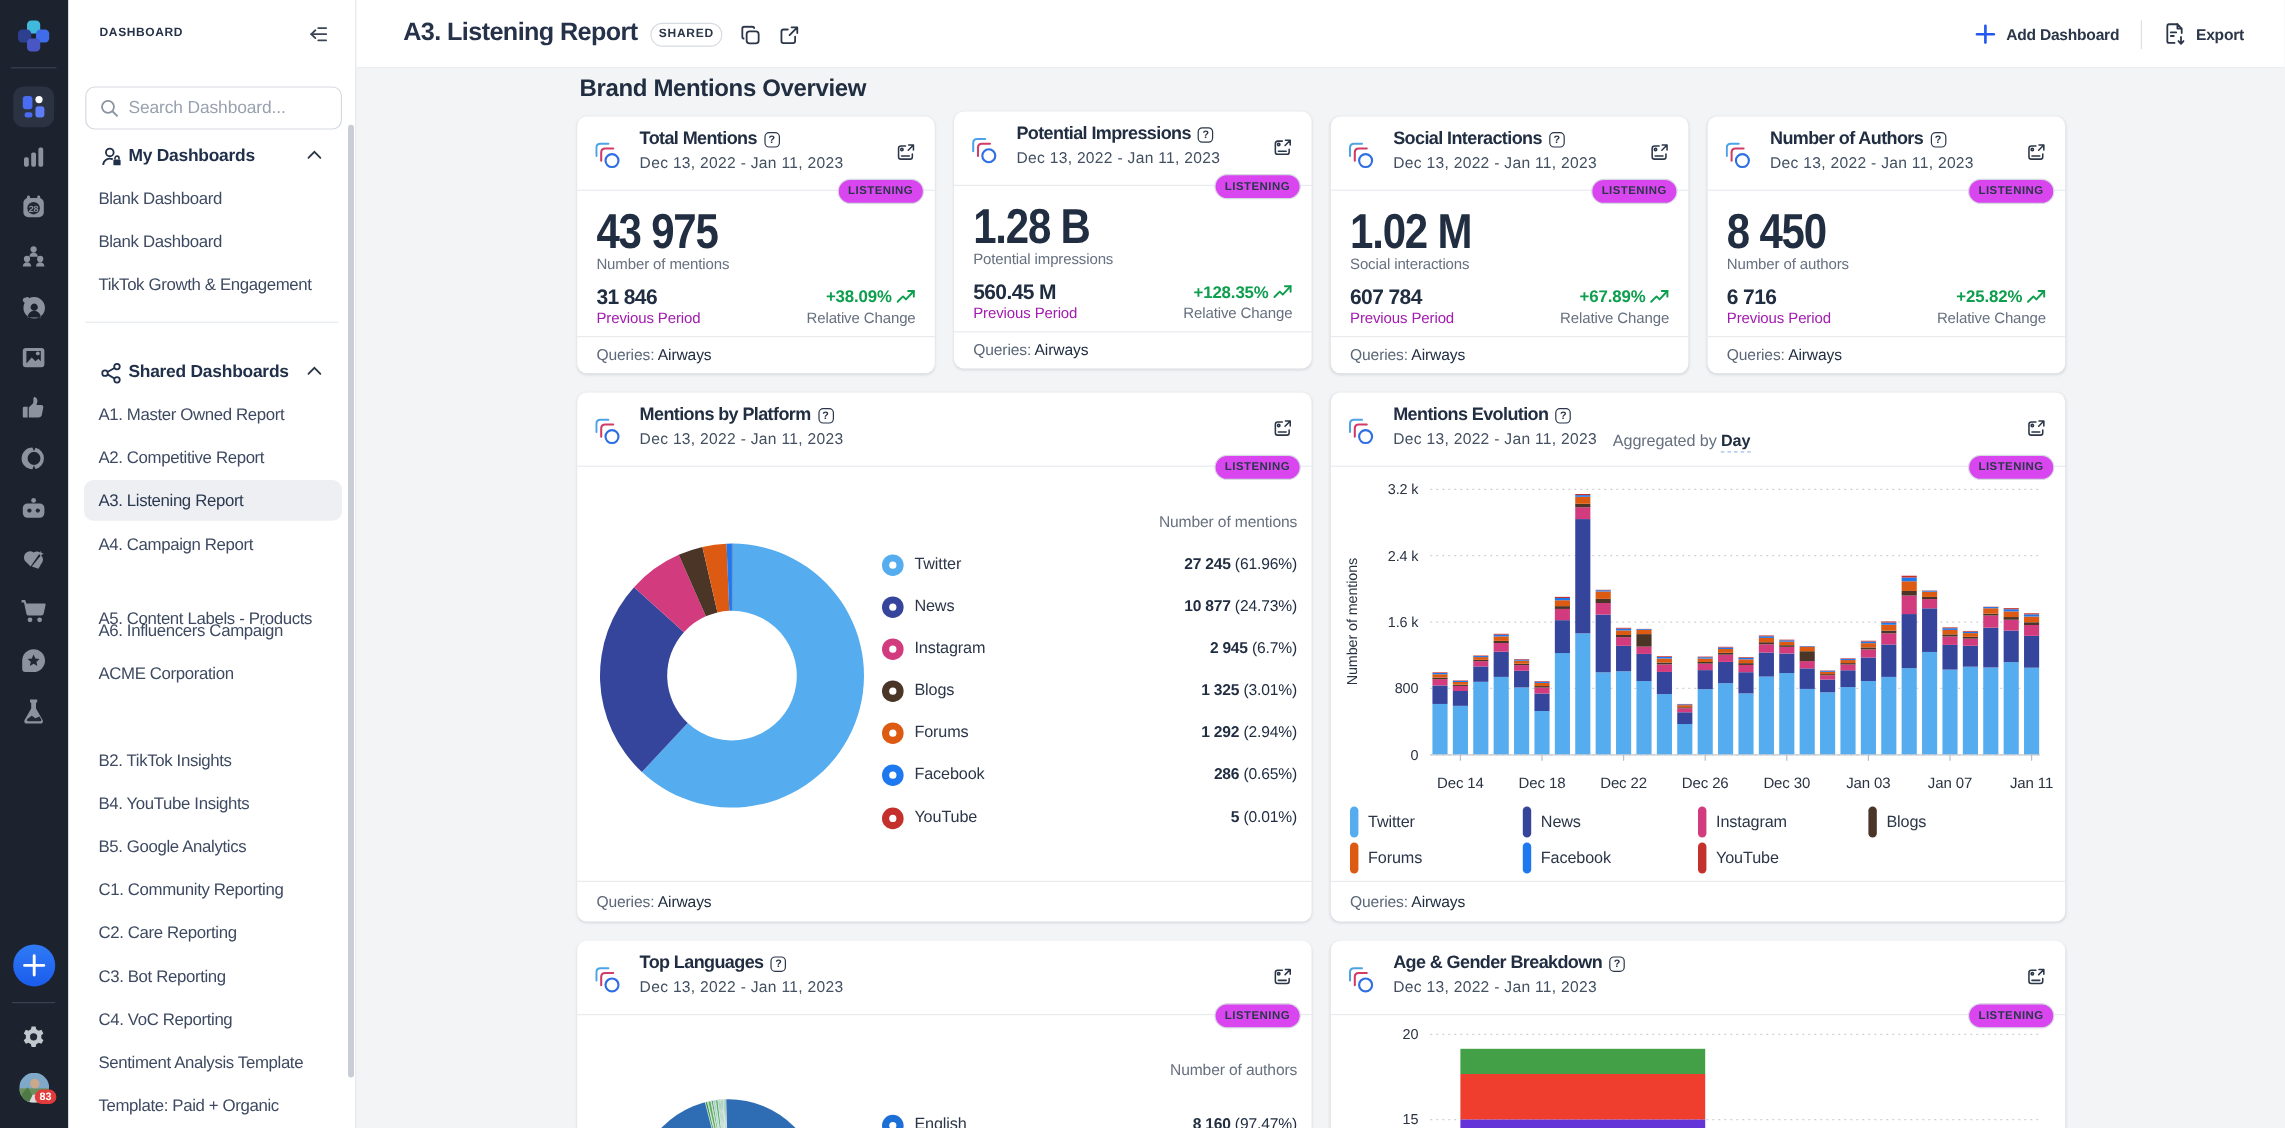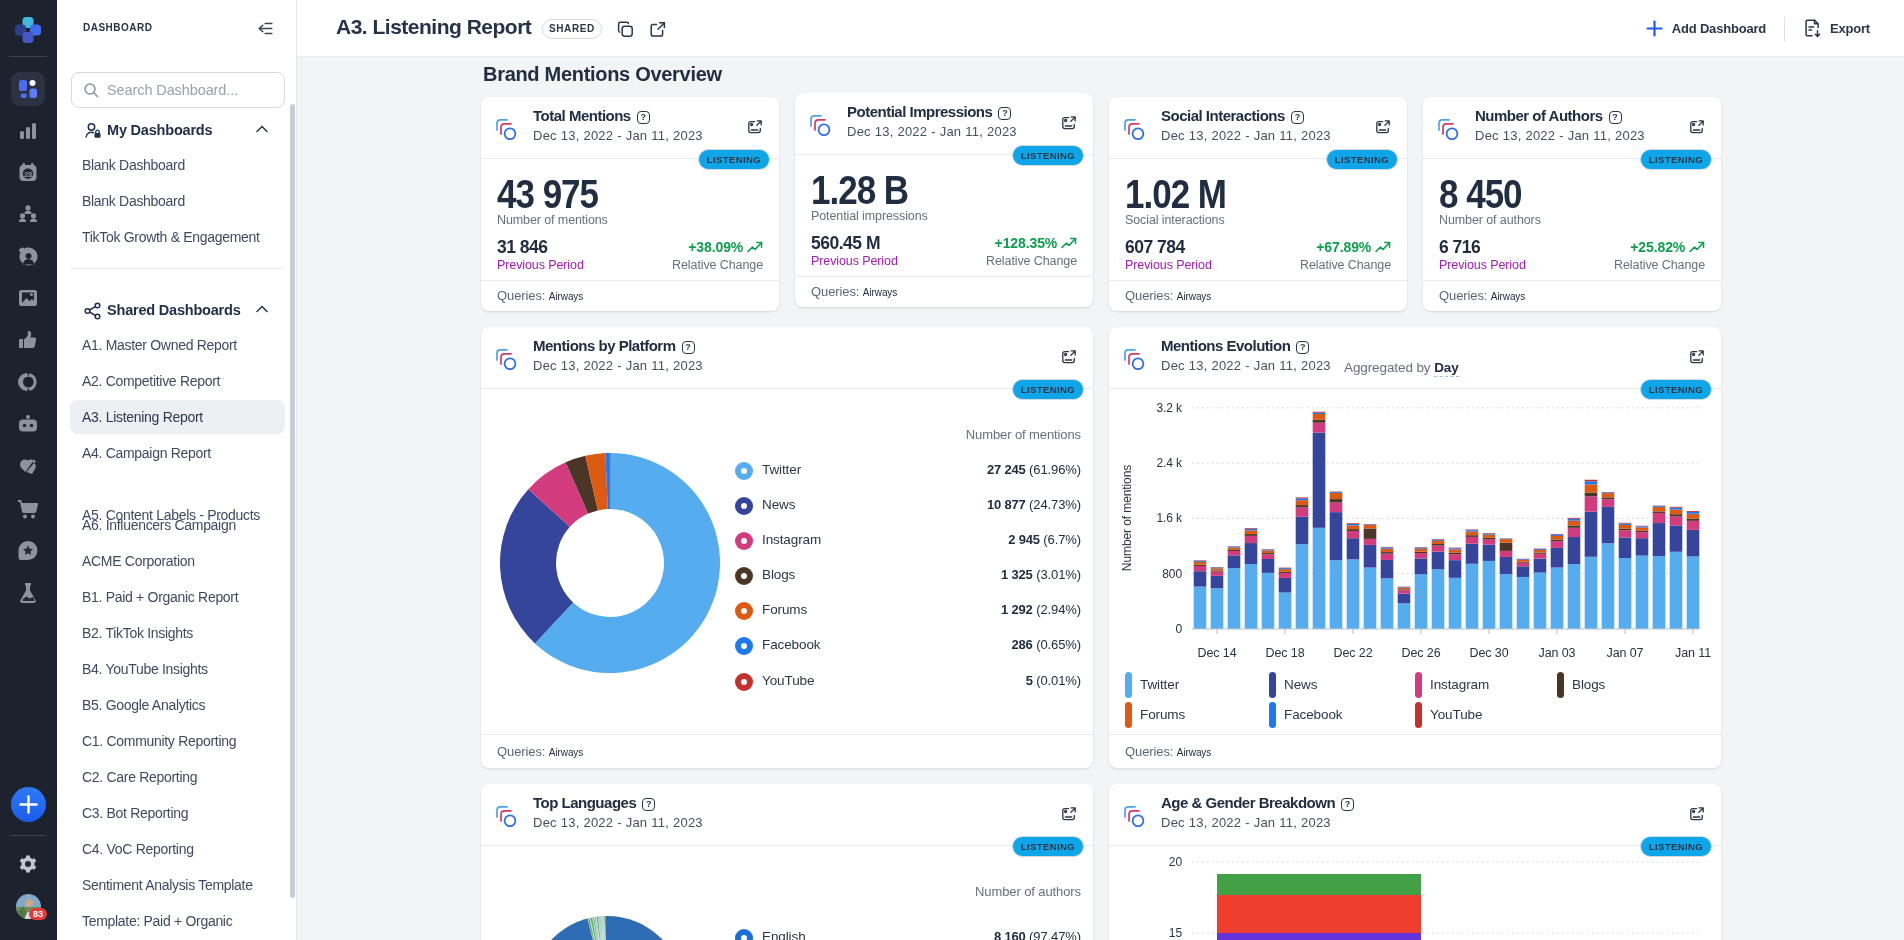--- a/index.html
+++ b/index.html
@@ -67,26 +67,26 @@
 .chead { position:absolute; left:0; top:0; right:0; height:62px; border-bottom:1px solid #e8eaee; }
 .chead .lico { position:absolute; left:15px; top:21px; }
 .chead .t { position:absolute; left:52px; top:10px; font-size:15px; font-weight:700;
             color:#212e42; letter-spacing:-0.5px; white-space:nowrap; }
 .chead .d { position:absolute; left:52px; top:31px; font-size:13px; color:#435061; letter-spacing:0.25px;
             white-space:nowrap; }
 .qm { display:inline-block; vertical-align:1px; margin-left:6px; width:13px; height:13px;
       border:1.4px solid #2b3648; border-radius:4px; font-size:9px; font-weight:700;
       line-height:10.5px; text-align:center; color:#2b3648; letter-spacing:0; }
 .exp { position:absolute; right:16px; top:22px; }
-.listening { position:absolute; right:9px; top:52px; height:21px; background:#0ea5e9;
+.listening { position:absolute; right:9px; top:52px; height:21px; background:#d946ef;
              border:1px solid #d6dae1; border-radius:11px; font-size:9.5px; font-weight:700;
              color:#2b3648; letter-spacing:0.4px; line-height:19px; padding:0 8px; z-index:3; }
 .cfoot { position:absolute; left:0; right:0; bottom:0; height:31px; border-top:1px solid #e8eaee;
          font-size:13px; color:#5c6878; line-height:30px; padding-left:16px; }
-.cfoot b { color:#212e42; font-weight:400; font-size:10px; }
+.cfoot b { color:#212e42; font-weight:400; font-size:13px; }
 .tall .cfoot { height:34px; line-height:33px; }
 
 
 .kpi .big { position:absolute; left:16px; top:80px; font-size:35px; font-weight:700;
             color:#212e42; letter-spacing:-1px; line-height:40px;
             transform:scaleY(1.17); transform-origin:0 100%; }
 .kpi .biglbl { position:absolute; left:16px; top:116px; font-size:12.5px; color:#66707f; }
 .kpi .pv { position:absolute; left:16px; top:140px; font-size:17.5px; font-weight:700; color:#212e42; letter-spacing:-0.5px; }
 .kpi .pvl { position:absolute; left:16px; top:161px; font-size:12.5px; color:#a21caf; }
 .kpi .rc { position:absolute; right:16px; top:142px; font-size:14px; font-weight:700; color:#0d9e4e; }
@@ -256,21 +256,20 @@
         </svg>
     </div>
   </div>
   <div class="sb-item" style="top:328px">A1. Master Owned Report</div>
   <div class="sb-item" style="top:364px">A2. Competitive Report</div>
   <div class="sb-item active" style="top:400px">A3. Listening Report</div>
   <div class="sb-item" style="top:436px">A4. Campaign Report</div>
   <div class="sb-item" style="top:498px">A5. Content Labels - Products</div>
   <div class="sb-item" style="top:508px">A6. Influencers Campaign</div>
   <div class="sb-item" style="top:544px">ACME Corporation</div>
-  <div class="sb-item" style="top:580px">B1. Paid + Organic Report</div>
   <div class="sb-item" style="top:616px">B2. TikTok Insights</div>
   <div class="sb-item" style="top:652px">B4. YouTube Insights</div>
   <div class="sb-item" style="top:688px">B5. Google Analytics</div>
   <div class="sb-item" style="top:724px">C1. Community Reporting</div>
   <div class="sb-item" style="top:760px">C2. Care Reporting</div>
   <div class="sb-item" style="top:796px">C3. Bot Reporting</div>
   <div class="sb-item" style="top:832px">C4. VoC Reporting</div>
   <div class="sb-item" style="top:868px">Sentiment Analysis Template</div>
   <div class="sb-item" style="top:904px">Template: Paid + Organic</div>
   <div class="scrollthumb"></div>

